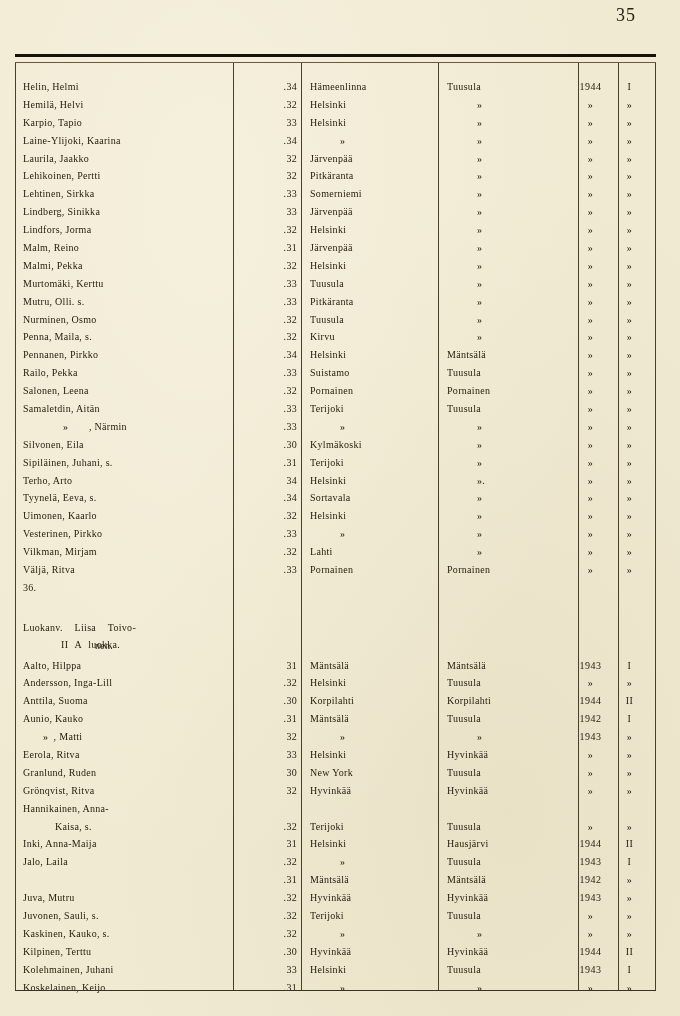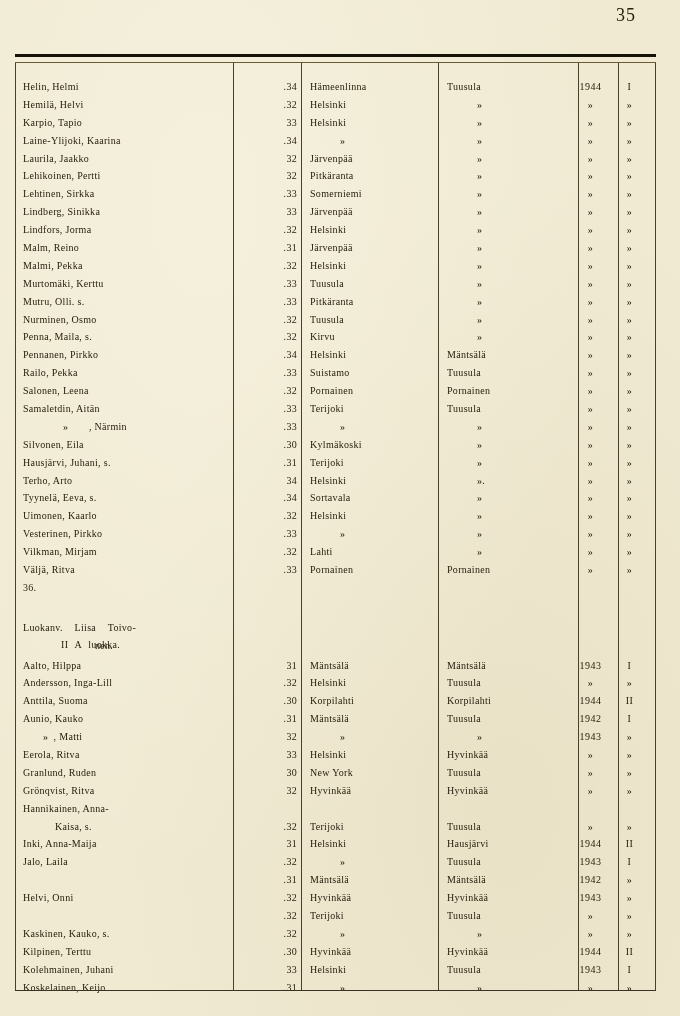--- a/index.html
+++ b/index.html
@@ -91,21 +91,21 @@
         <div class="row"><span class="c-name">Murtomäki, Kerttu</span><span class="c-num">.33</span><span class="c-p1">Tuusula</span><span class="c-p2 ditto">»</span><span class="c-year">»</span><span class="c-class">»</span></div>
         <div class="row"><span class="c-name">Mutru, Olli. s.</span><span class="c-num">.33</span><span class="c-p1">Pitkäranta</span><span class="c-p2 ditto">»</span><span class="c-year">»</span><span class="c-class">»</span></div>
         <div class="row"><span class="c-name">Nurminen, Osmo</span><span class="c-num">.32</span><span class="c-p1">Tuusula</span><span class="c-p2 ditto">»</span><span class="c-year">»</span><span class="c-class">»</span></div>
         <div class="row"><span class="c-name">Penna, Maila, s.</span><span class="c-num">.32</span><span class="c-p1">Kirvu</span><span class="c-p2 ditto">»</span><span class="c-year">»</span><span class="c-class">»</span></div>
         <div class="row"><span class="c-name">Pennanen, Pirkko</span><span class="c-num">.34</span><span class="c-p1">Helsinki</span><span class="c-p2">Mäntsälä</span><span class="c-year">»</span><span class="c-class">»</span></div>
         <div class="row"><span class="c-name">Railo, Pekka</span><span class="c-num">.33</span><span class="c-p1">Suistamo</span><span class="c-p2">Tuusula</span><span class="c-year">»</span><span class="c-class">»</span></div>
         <div class="row"><span class="c-name">Salonen, Leena</span><span class="c-num">.32</span><span class="c-p1">Pornainen</span><span class="c-p2">Pornainen</span><span class="c-year">»</span><span class="c-class">»</span></div>
         <div class="row"><span class="c-name">Samaletdin, Aitän</span><span class="c-num">.33</span><span class="c-p1">Terijoki</span><span class="c-p2">Tuusula</span><span class="c-year">»</span><span class="c-class">»</span></div>
         <div class="row"><span class="c-name" style="padding-left: 40px;">»  , Närmin</span><span class="c-num">.33</span><span class="c-p1 ditto">»</span><span class="c-p2 ditto">»</span><span class="c-year">»</span><span class="c-class">»</span></div>
         <div class="row"><span class="c-name">Silvonen, Eila</span><span class="c-num">.30</span><span class="c-p1">Kylmäkoski</span><span class="c-p2 ditto">»</span><span class="c-year">»</span><span class="c-class">»</span></div>
-        <div class="row"><span class="c-name">Hausjärvi, Juhani, s.</span><span class="c-num">.31</span><span class="c-p1">Terijoki</span><span class="c-p2 ditto">»</span><span class="c-year">»</span><span class="c-class">»</span></div>
+        <div class="row"><span class="c-name">Sipiläinen, Juhani, s.</span><span class="c-num">.31</span><span class="c-p1">Terijoki</span><span class="c-p2 ditto">»</span><span class="c-year">»</span><span class="c-class">»</span></div>
         <div class="row"><span class="c-name">Terho, Arto</span><span class="c-num">34</span><span class="c-p1">Helsinki</span><span class="c-p2 ditto">».</span><span class="c-year">»</span><span class="c-class">»</span></div>
         <div class="row"><span class="c-name">Tyynelä, Eeva, s.</span><span class="c-num">.34</span><span class="c-p1">Sortavala</span><span class="c-p2 ditto">»</span><span class="c-year">»</span><span class="c-class">»</span></div>
         <div class="row"><span class="c-name">Uimonen, Kaarlo</span><span class="c-num">.32</span><span class="c-p1">Helsinki</span><span class="c-p2 ditto">»</span><span class="c-year">»</span><span class="c-class">»</span></div>
         <div class="row"><span class="c-name">Vesterinen, Pirkko</span><span class="c-num">.33</span><span class="c-p1 ditto">»</span><span class="c-p2 ditto">»</span><span class="c-year">»</span><span class="c-class">»</span></div>
         <div class="row"><span class="c-name">Vilkman, Mirjam</span><span class="c-num">.32</span><span class="c-p1">Lahti</span><span class="c-p2 ditto">»</span><span class="c-year">»</span><span class="c-class">»</span></div>
         <div class="row"><span class="c-name">Väljä, Ritva</span><span class="c-num">.33</span><span class="c-p1">Pornainen</span><span class="c-p2">Pornainen</span><span class="c-year">»</span><span class="c-class">»</span></div>
         <div class="row note"><span class="c-text">36.</span></div>
         <div class="row h1"><span class="c-text">II A luokka.</span></div>
         <div class="row h2"><span class="c-text">Luokanv. Liisa Toivo-</span></div>
         <div class="row h3"><span class="c-text">nen.</span></div>
@@ -115,22 +115,22 @@
         <div class="row"><span class="c-name">Aunio, Kauko</span><span class="c-num">.31</span><span class="c-p1">Mäntsälä</span><span class="c-p2">Tuusula</span><span class="c-year">1942</span><span class="c-class">I</span></div>
         <div class="row"><span class="c-name" style="padding-left: 20px;">» , Matti</span><span class="c-num">32</span><span class="c-p1 ditto">»</span><span class="c-p2 ditto">»</span><span class="c-year">1943</span><span class="c-class">»</span></div>
         <div class="row"><span class="c-name">Eerola, Ritva</span><span class="c-num">33</span><span class="c-p1">Helsinki</span><span class="c-p2">Hyvinkää</span><span class="c-year">»</span><span class="c-class">»</span></div>
         <div class="row"><span class="c-name">Granlund, Ruden</span><span class="c-num">30</span><span class="c-p1">New York</span><span class="c-p2">Tuusula</span><span class="c-year">»</span><span class="c-class">»</span></div>
         <div class="row"><span class="c-name">Grönqvist, Ritva</span><span class="c-num">32</span><span class="c-p1">Hyvinkää</span><span class="c-p2">Hyvinkää</span><span class="c-year">»</span><span class="c-class">»</span></div>
         <div class="row"><span class="c-name">Hannikainen, Anna-</span><span class="c-num"></span><span class="c-p1"></span><span class="c-p2"></span><span class="c-year"></span><span class="c-class"></span></div>
         <div class="row"><span class="c-name" style="padding-left: 32px;">Kaisa, s.</span><span class="c-num">.32</span><span class="c-p1">Terijoki</span><span class="c-p2">Tuusula</span><span class="c-year">»</span><span class="c-class">»</span></div>
         <div class="row"><span class="c-name">Inki, Anna-Maija</span><span class="c-num">31</span><span class="c-p1">Helsinki</span><span class="c-p2">Hausjärvi</span><span class="c-year">1944</span><span class="c-class">II</span></div>
         <div class="row"><span class="c-name">Jalo, Laila</span><span class="c-num">.32</span><span class="c-p1 ditto">»</span><span class="c-p2">Tuusula</span><span class="c-year">1943</span><span class="c-class">I</span></div>
         <div class="row"><span class="c-num">.31</span><span class="c-p1">Mäntsälä</span><span class="c-p2">Mäntsälä</span><span class="c-year">1942</span><span class="c-class">»</span></div>
-        <div class="row"><span class="c-name">Helvi, Onni</span><span class="c-num">.32</span><span class="c-p1">Hyvinkää</span><span class="c-p2">Hyvinkää</span><span class="c-year">1943</span><span class="c-class">»</span></div>
-        <div class="row"><span class="c-num">.32</span><span class="c-p1">Terijoki</span><span class="c-p2">Tuusula</span><span class="c-year">»</span><span class="c-class">»</span></div>
+        <div class="row"><span class="c-name">Juva, Mutru</span><span class="c-num">.32</span><span class="c-p1">Hyvinkää</span><span class="c-p2">Hyvinkää</span><span class="c-year">1943</span><span class="c-class">»</span></div>
+        <div class="row"><span class="c-name">Juvonen, Sauli, s.</span><span class="c-num">.32</span><span class="c-p1">Terijoki</span><span class="c-p2">Tuusula</span><span class="c-year">»</span><span class="c-class">»</span></div>
         <div class="row"><span class="c-name">Kaskinen, Kauko, s.</span><span class="c-num">.32</span><span class="c-p1 ditto">»</span><span class="c-p2 ditto">»</span><span class="c-year">»</span><span class="c-class">»</span></div>
         <div class="row"><span class="c-name">Kilpinen, Terttu</span><span class="c-num">.30</span><span class="c-p1">Hyvinkää</span><span class="c-p2">Hyvinkää</span><span class="c-year">1944</span><span class="c-class">II</span></div>
         <div class="row"><span class="c-name">Kolehmainen, Juhani</span><span class="c-num">33</span><span class="c-p1">Helsinki</span><span class="c-p2">Tuusula</span><span class="c-year">1943</span><span class="c-class">I</span></div>
         <div class="row"><span class="c-name">Koskelainen, Keijo</span><span class="c-num">.31</span><span class="c-p1 ditto">»</span><span class="c-p2 ditto">»</span><span class="c-year">»</span><span class="c-class">»</span></div>
       </div>
 
     <div class="bottom-rule"></div>
   </div>
 </div>
 

